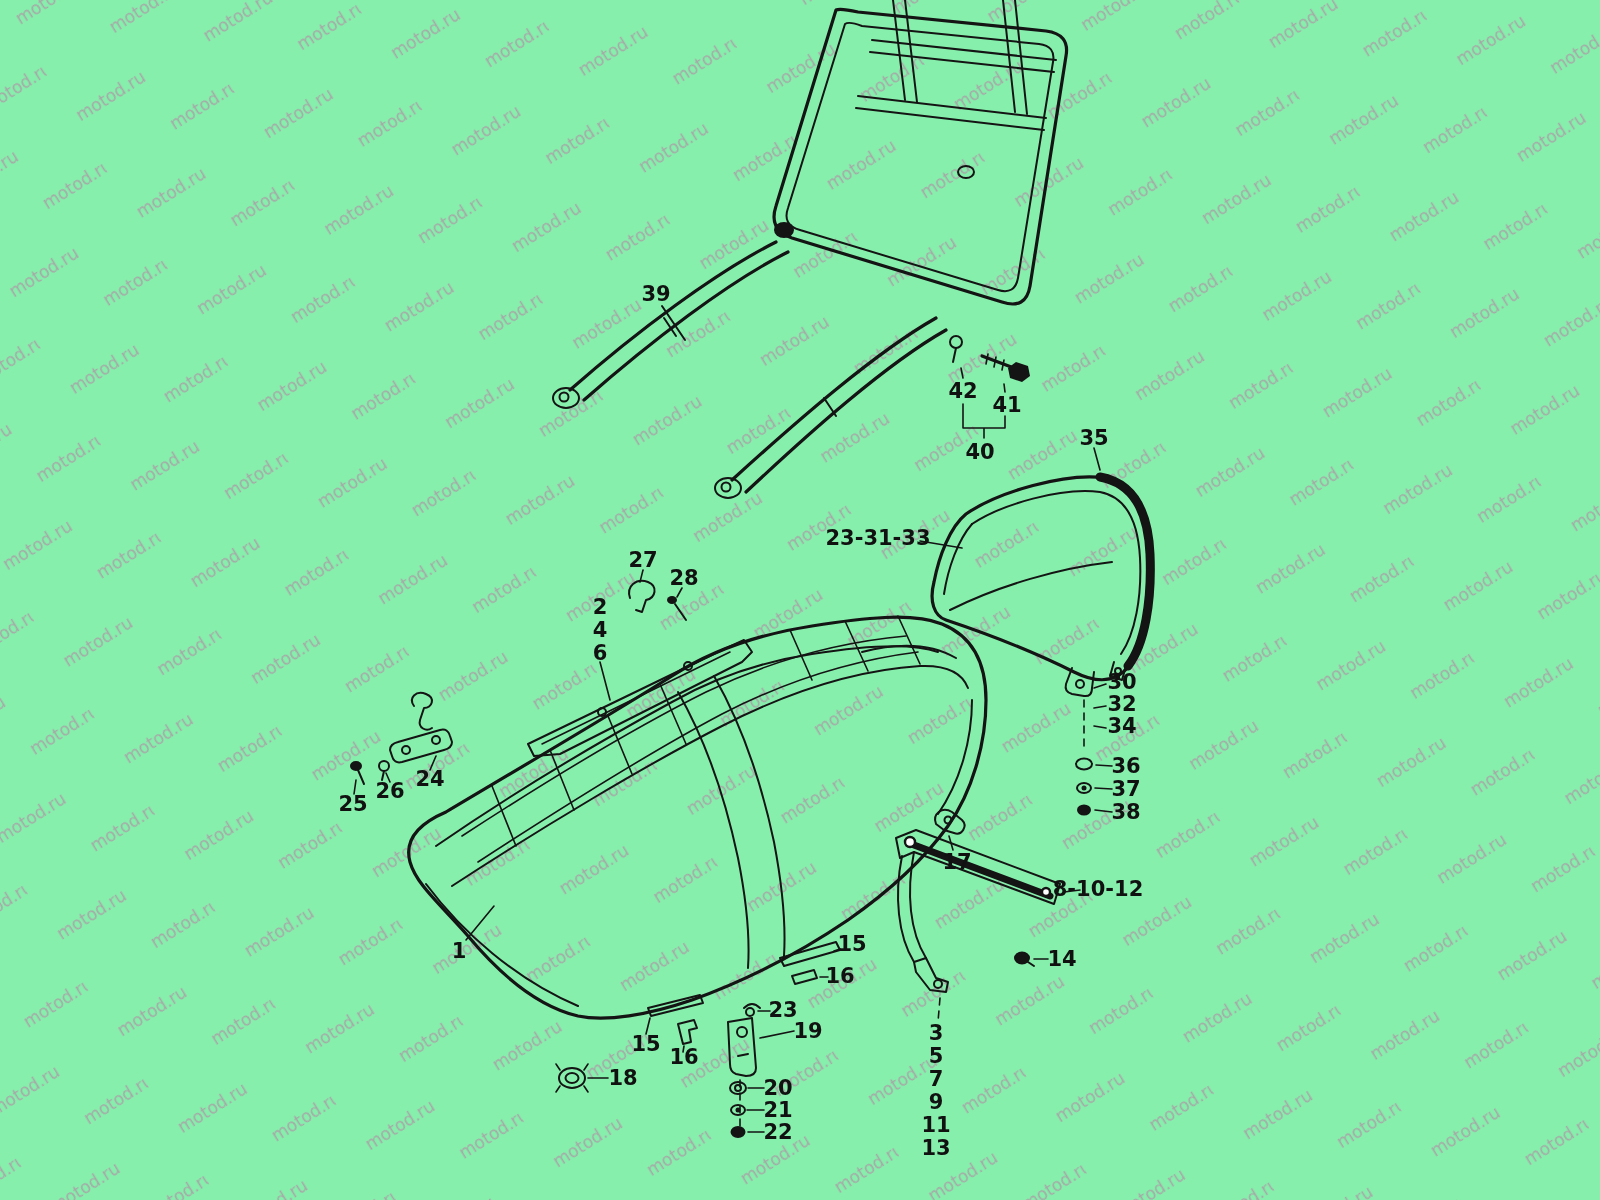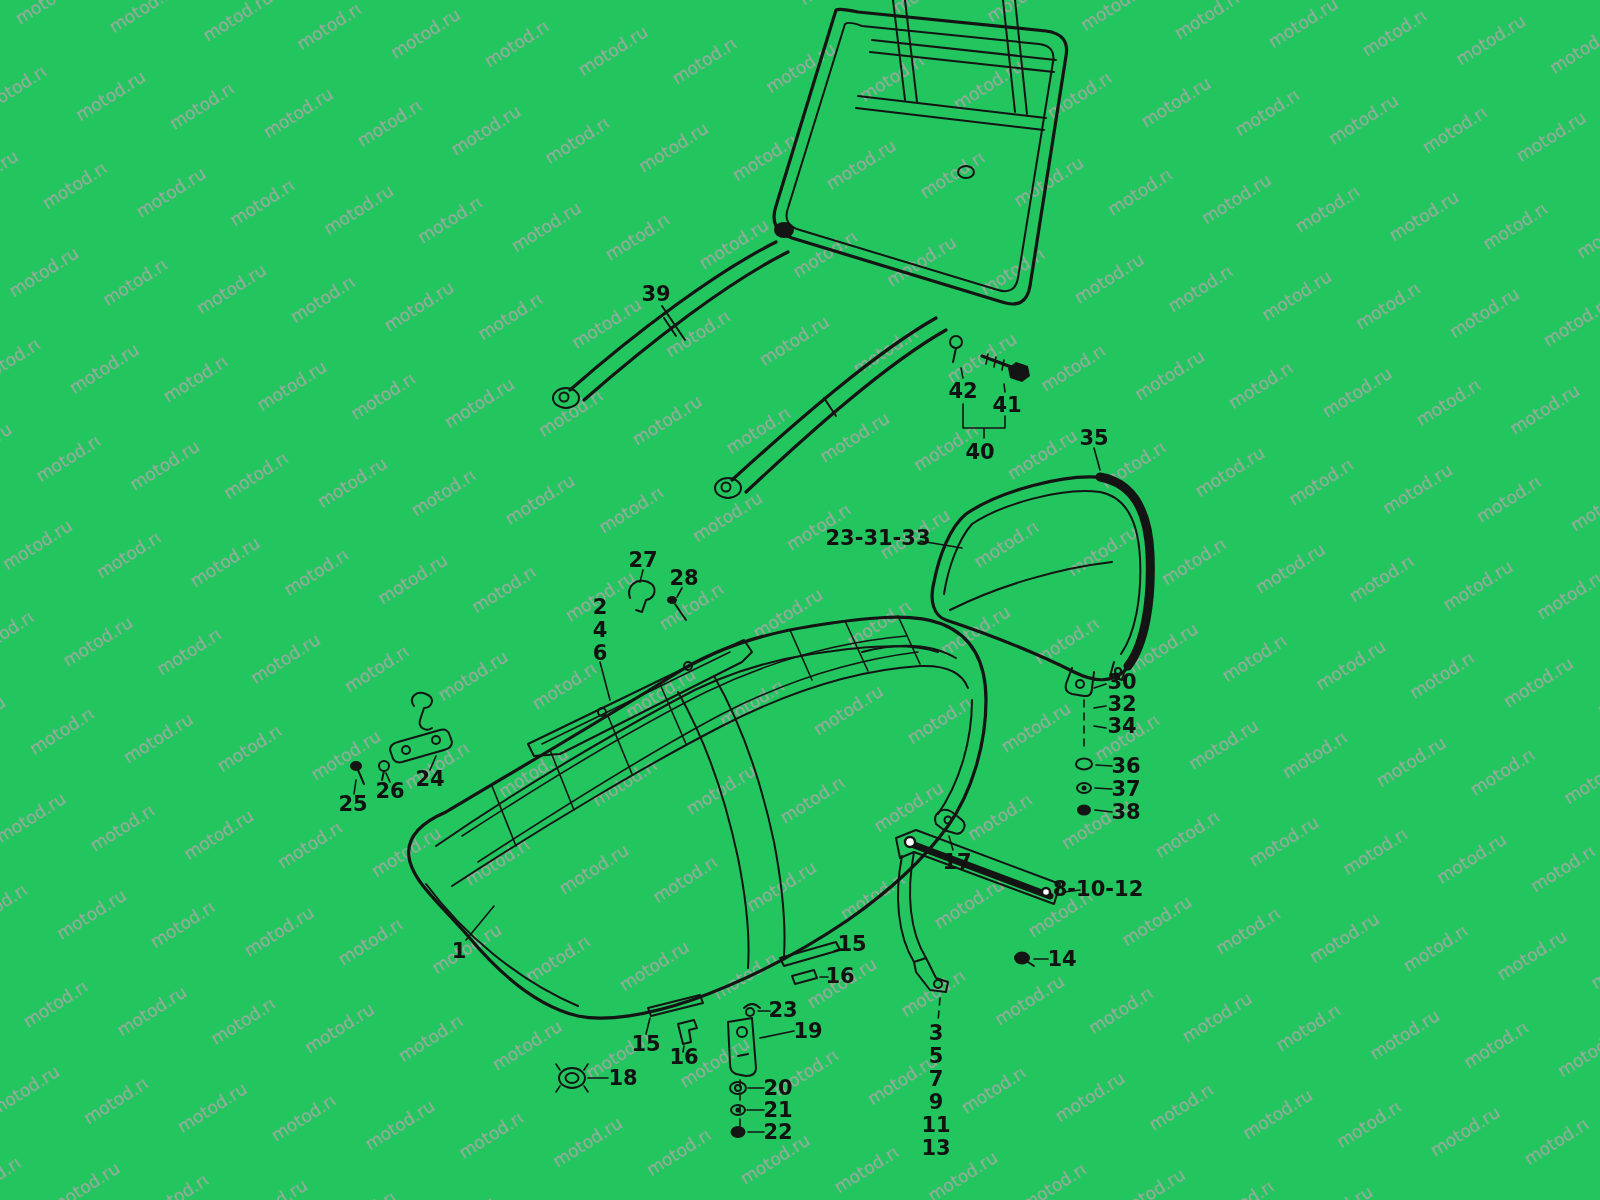--- a/index.html
+++ b/index.html
@@ -1,16 +1,16 @@
 <!DOCTYPE html>
 <html><head>
 <meta charset="utf-8">
 <style>
   html,body{margin:0;padding:0;background:#ffffff;}
-  .canvas{width:1600px;height:1200px;background:#22c55e;position:relative;overflow:hidden;}
+  .canvas{width:1600px;height:1200px;background:#86efac;position:relative;overflow:hidden;}
   svg{display:block;}
   .ln{fill:none;stroke:#141414;stroke-width:3.2;stroke-linecap:round;stroke-linejoin:round;}
   .ln2{fill:none;stroke:#141414;stroke-width:2;stroke-linecap:round;stroke-linejoin:round;}
   .thin{fill:none;stroke:#141414;stroke-width:1.6;stroke-linecap:round;stroke-linejoin:round;}
   .thick{fill:none;stroke:#141414;stroke-width:9;stroke-linecap:round;stroke-linejoin:round;}
   .stripe{fill:none;stroke:#141414;stroke-width:7;stroke-linecap:round;}
   .dash{stroke-dasharray:7 6;}
   .blk{fill:#141414;stroke:none;}
   .wht{fill:#ffffff;stroke:#141414;stroke-width:2.4;}
   .lbl{font-family:"DejaVu Sans",sans-serif;font-size:21px;font-weight:bold;fill:#111;text-anchor:middle;}

